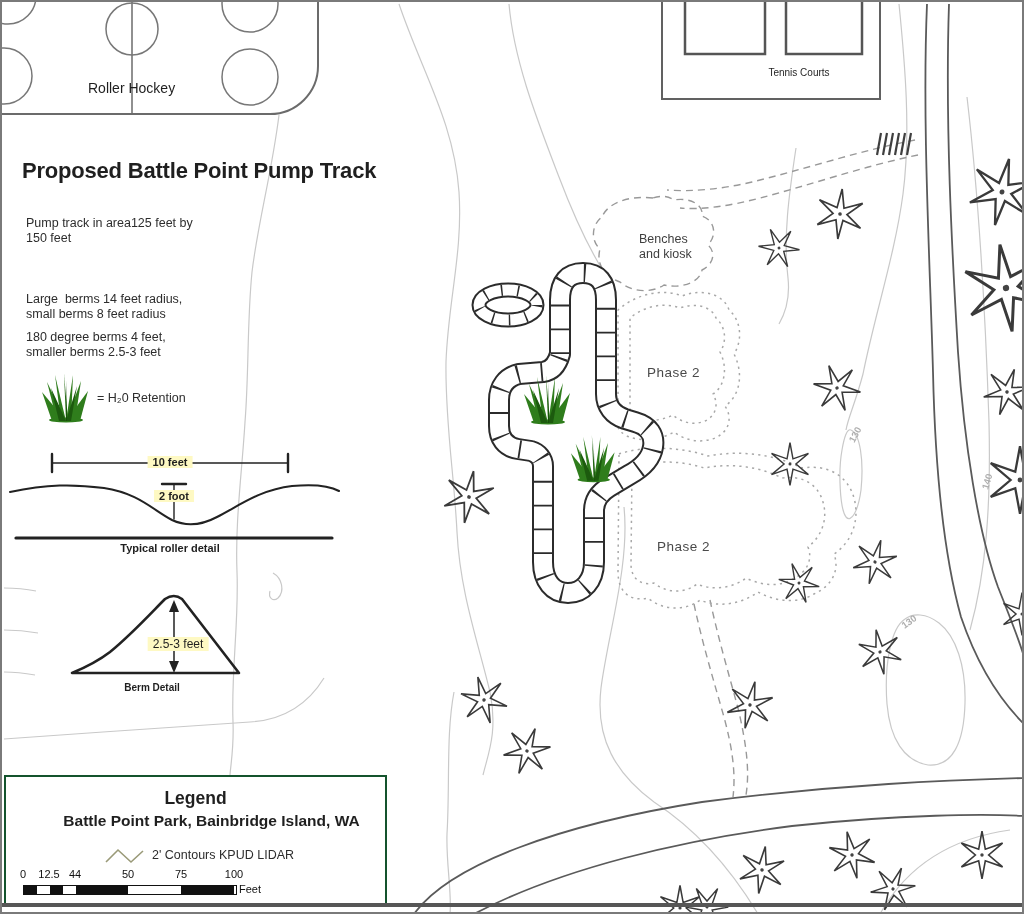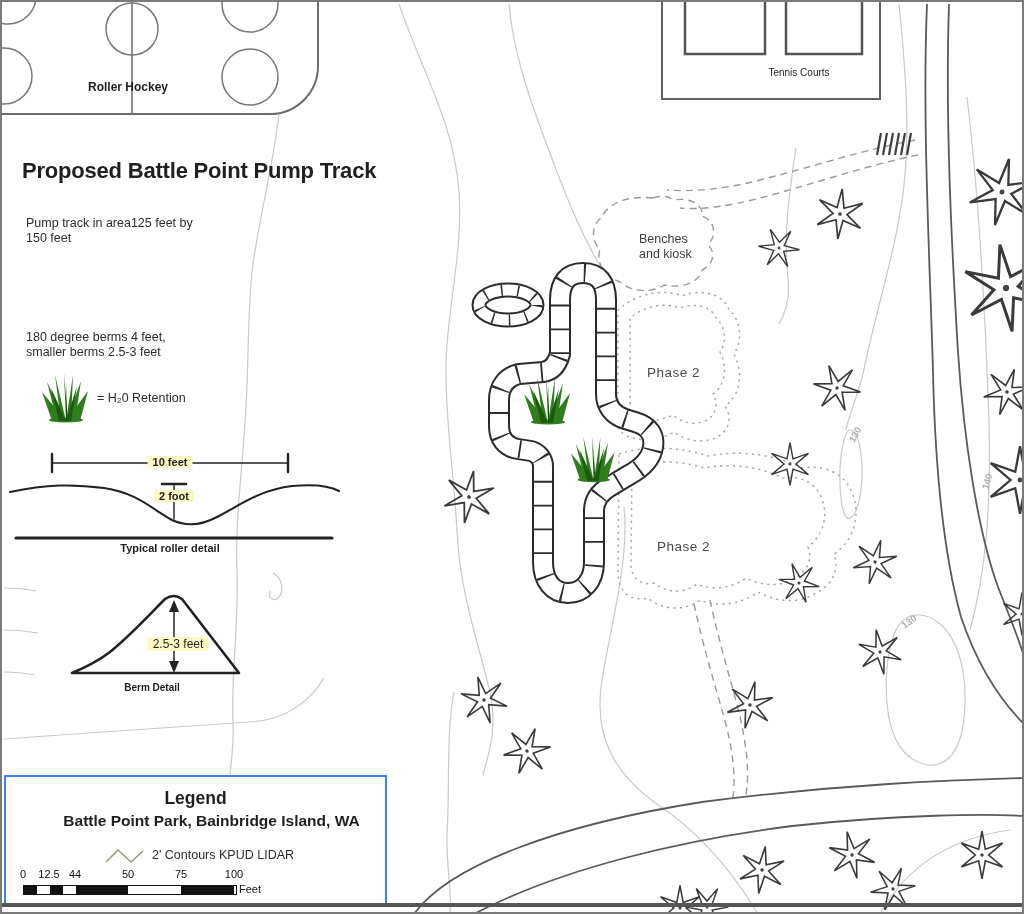--- a/index.html
+++ b/index.html
@@ -2,39 +2,39 @@
 <html><head>
 <meta charset="utf-8">
 <style>
   html,body{margin:0;padding:0;background:#e8e8e8;}
   #page{position:relative;width:1024px;height:914px;background:#ffffff;overflow:hidden;
         border:2px solid #7a7a7a;box-sizing:border-box;
         font-family:"Liberation Sans","DejaVu Sans",sans-serif;color:#1f1f1f;}
   #draw{position:absolute;left:0;top:0;width:1024px;height:914px;}
   .lbl{position:absolute;white-space:nowrap;}
   .title{left:20px;top:156px;font-size:22px;font-weight:bold;letter-spacing:-0.2px;}
-  .rink-lbl{left:86px;top:78px;font-size:12px;font-weight:bold;}
+  .rink-lbl{left:86px;top:78px;font-size:14px;font-weight:normal;}
   .tennis-lbl{left:797px;top:65px;font-size:10px;font-weight:normal;transform:translateX(-50%);}
   .note{left:24px;width:236px;font-size:12.5px;line-height:1.22;color:#2d2d2d;white-space:pre-wrap;}
   .n1{top:214px;} .n2{top:252px;} .n3{top:290px;} .n4{top:328px;}
   .h2o{left:95px;top:389px;font-size:12.5px;color:#2d2d2d;}
   .benches{left:637px;top:230px;font-size:12.5px;line-height:1.2;color:#3f3f3f;white-space:pre-line;}
   .phase{font-size:13.5px;color:#4a4a4a;letter-spacing:0.5px;margin-top:16px;}
   .p2a{left:645px;top:347px;} .p2b{left:655px;top:521px;}
   .dim{font-size:11px;font-weight:bold;background:#fef9c3;padding:0 5px;transform:translateX(-50%);}
   .d10{left:168px;top:454px;} .d1{left:172px;top:488px;}
   .dberm{left:176px;top:635px;font-size:12px;font-weight:normal;}
   .cap{font-size:11px;font-weight:bold;transform:translateX(-50%);}
   .capr{left:168px;top:540px;} .capb{left:150px;top:680px;font-size:10px;}
   .contour-val{font-size:9.5px;color:#aeaeae;font-weight:bold;}
   .cv1{left:845px;top:427px;transform:rotate(-62deg);}
   .cv2{left:977px;top:474px;transform:rotate(-73deg);}
   .cv3{left:899px;top:614px;transform:rotate(-35deg);}
   #legend-box{position:absolute;left:2px;top:773px;width:383px;height:131px;
-              border:2px solid #3b82f6;background:#fff;box-sizing:border-box;}
+              border:2px solid #14532d;background:#fff;box-sizing:border-box;}
   .lg-h{position:absolute;left:0;top:11px;width:100%;text-align:center;font-size:17.5px;font-weight:bold;}
   .lg-s{position:absolute;left:16px;top:35px;width:100%;text-align:center;font-size:15.5px;font-weight:bold;}
   .lg-c{position:absolute;left:146px;top:71px;font-size:12.5px;color:#2d2d2d;}
   .zz{position:absolute;left:99px;top:71px;}
   .tick{position:absolute;top:91px;font-size:11px;transform:translateX(-50%);color:#111;}
   .t0{left:17px;} .t1{left:43px;} .t2{left:69px;} .t3{left:122px;} .t4{left:175px;} .t5{left:228px;}
   .bar{position:absolute;left:17px;top:108px;width:212px;height:8px;border:1px solid #111;
        display:flex;box-sizing:content-box;}
   .seg{height:100%;} .sk{background:#111;} .sw{background:#fff;}
   .unit{position:absolute;left:233px;top:106px;font-size:11px;color:#111;}
@@ -189,20 +189,22 @@
       <polygon points="172,671 167,659 177,659" fill="#222" stroke="none"></polygon>
     </g>
   </svg>
 
   <div class="lbl rink-lbl">Roller Hockey</div>
   <div class="lbl tennis-lbl">Tennis Courts</div>
   <div class="lbl title">Proposed Battle Point Pump Track</div>
 
   <div class="lbl note n1">Pump track in area125 feet by
 150 feet</div>
+  <div class="lbl note n3">Large  berms 14 feet radius,
+small berms 8 feet radius</div>
   <div class="lbl note n4">180 degree berms 4 feet,
 smaller berms 2.5-3 feet</div>
   <div class="lbl h2o">= H₂0 Retention</div>
 
   <div class="lbl dim d10">10 feet</div>
   <div class="lbl dim d1">2 foot</div>
   <div class="lbl cap capr">Typical roller detail</div>
 
   <div class="lbl dim dberm">2.5-3 feet</div>
   <div class="lbl cap capb">Berm Detail</div>

